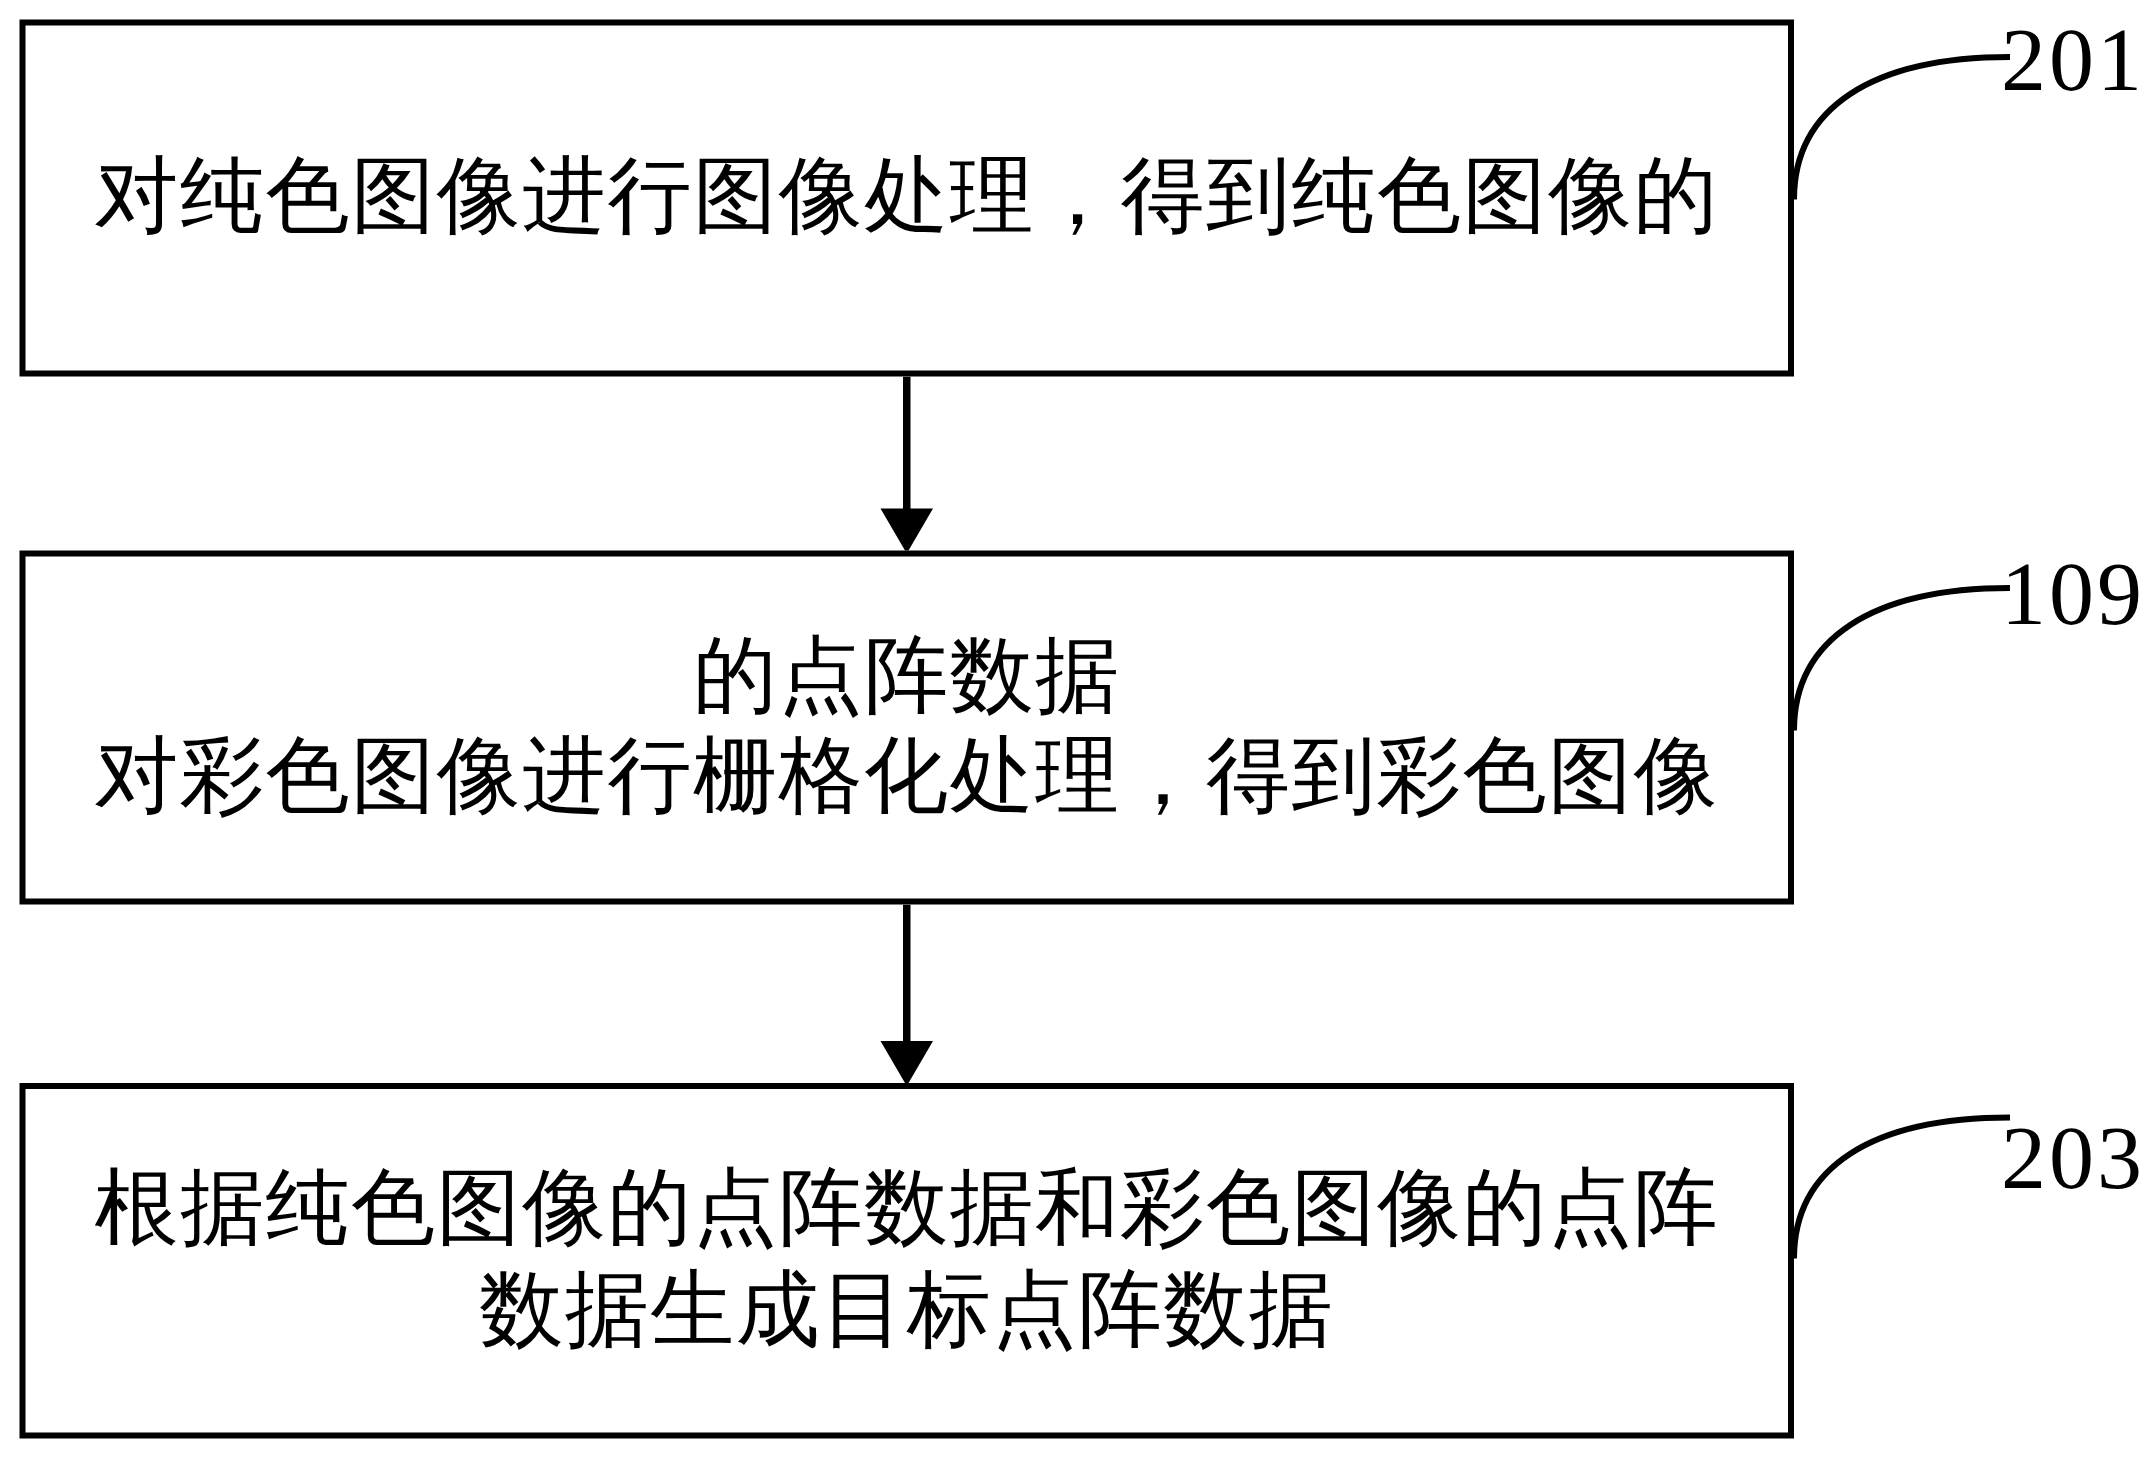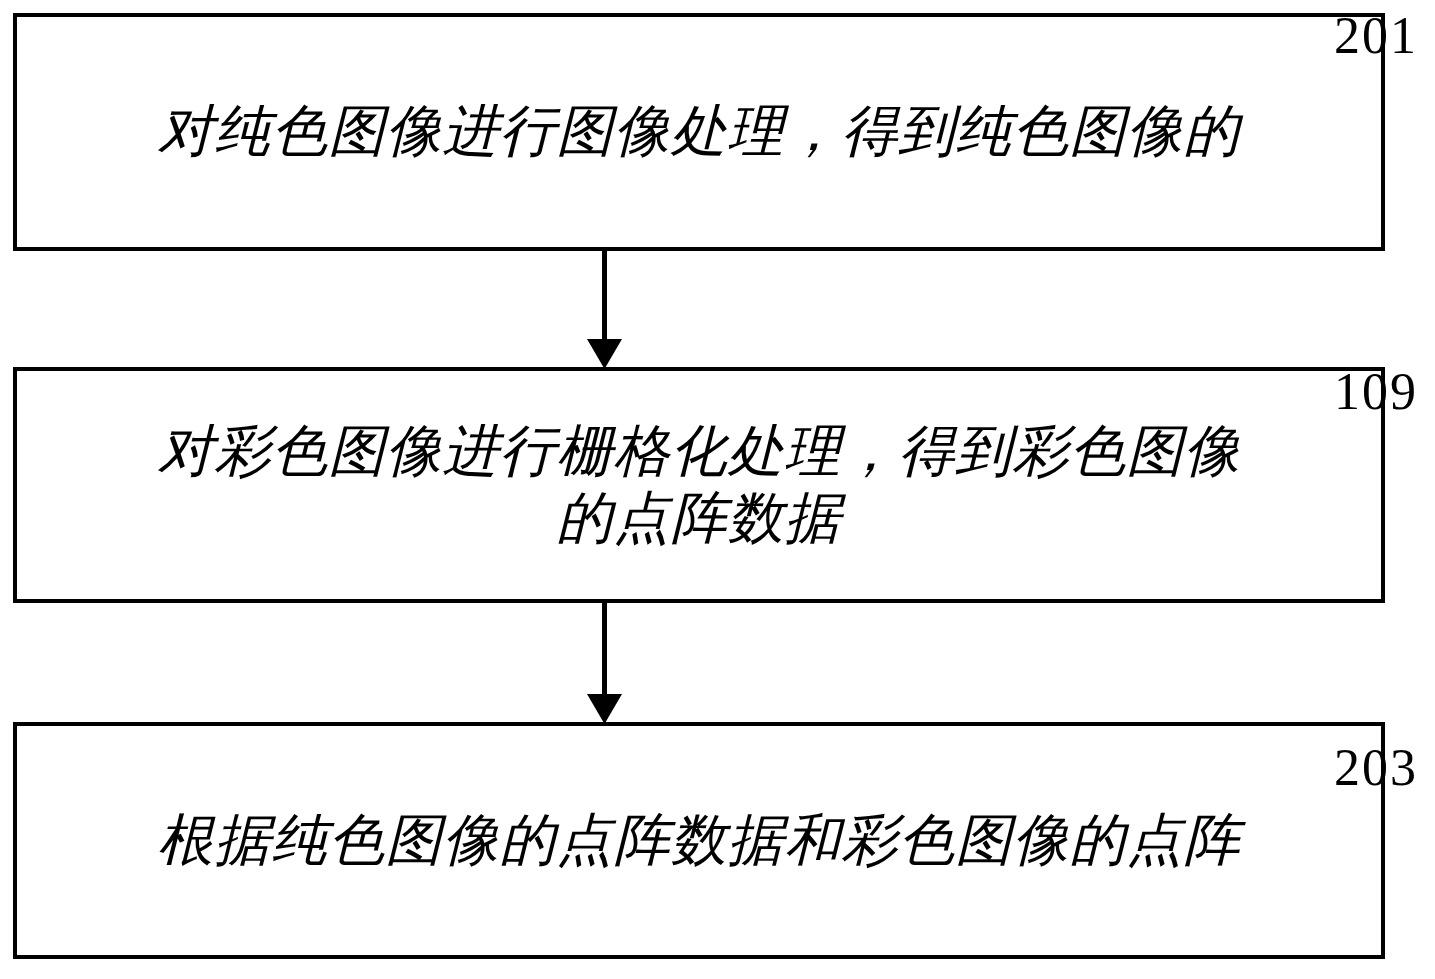--- a/index.html
+++ b/index.html
@@ -20,43 +20,42 @@
     position: absolute;
     left: 0;
     top: 0;
     width: 1435px;
     height: 979px;
     pointer-events: none;
   }
   .step-box {
     position: absolute;
     left: 13px;
-    width: 1372px;
+    width: 1183px;
     border: 4px solid #000000;
     box-sizing: border-box;
     background: #ffffff;
     display: flex;
     align-items: center;
     justify-content: center;
-    font-style: italic;
   }
   .box-1 { top: 13px;  height: 238px; }
   .box-2 { top: 367px; height: 236px; }
   .box-3 { top: 722px; height: 237px; }
   .step-text {
     text-align: center;
     font-size: 56px;
     line-height: 1.2;
     letter-spacing: 1px;
     white-space: nowrap;
   }
   .ref-label {
     position: absolute;
     left: 1334px;
-    font-size: 52px;
+    font-size: 60px;
     line-height: 1;
     letter-spacing: 2px;
     color: #000000;
   }
   .ref-1 { top: 10px; }
   .ref-2 { top: 366px; }
   .ref-3 { top: 742px; }
 </style>
 </head>
 <body>
@@ -83,28 +82,29 @@
   </svg>
 
   <div class="step-box box-1">
     <div class="step-text">
       <div>对纯色图像进行图像处理，得到纯色图像的</div>
     </div>
   </div>
 
   <div class="step-box box-2">
     <div class="step-text">
+      <div>的点阵数据</div>
       <div>对彩色图像进行栅格化处理，得到彩色图像</div>
-      <div>的点阵数据</div>
     </div>
   </div>
 
   <div class="step-box box-3">
     <div class="step-text">
       <div>根据纯色图像的点阵数据和彩色图像的点阵</div>
+      <div>数据生成目标点阵数据</div>
     </div>
   </div>
 
   <div class="ref-label ref-1">201</div>
   <div class="ref-label ref-2">109</div>
   <div class="ref-label ref-3">203</div>
 
 </div>
 
 </body></html>

